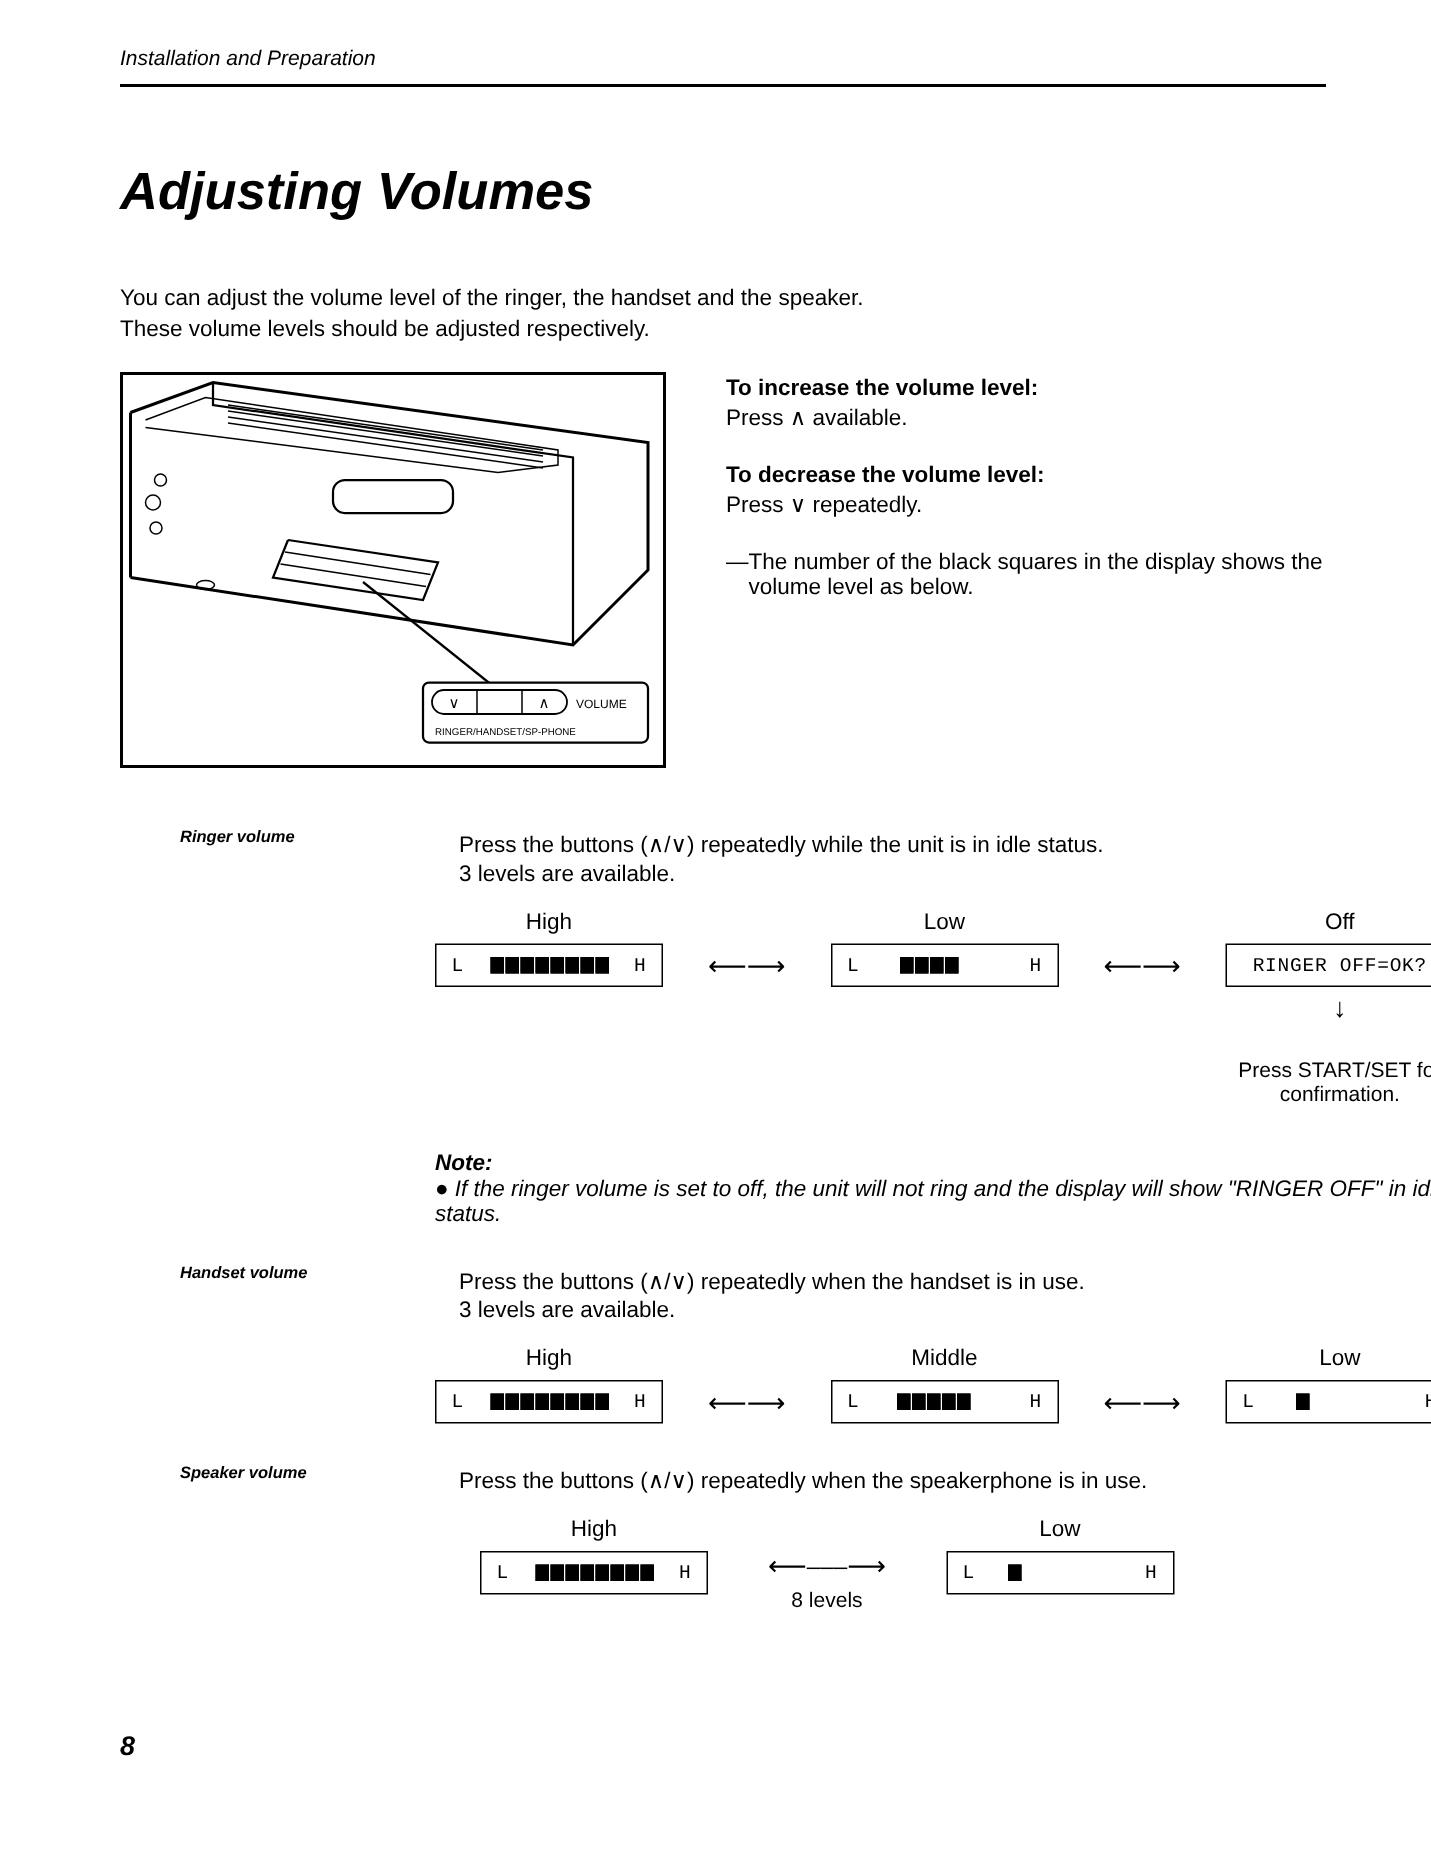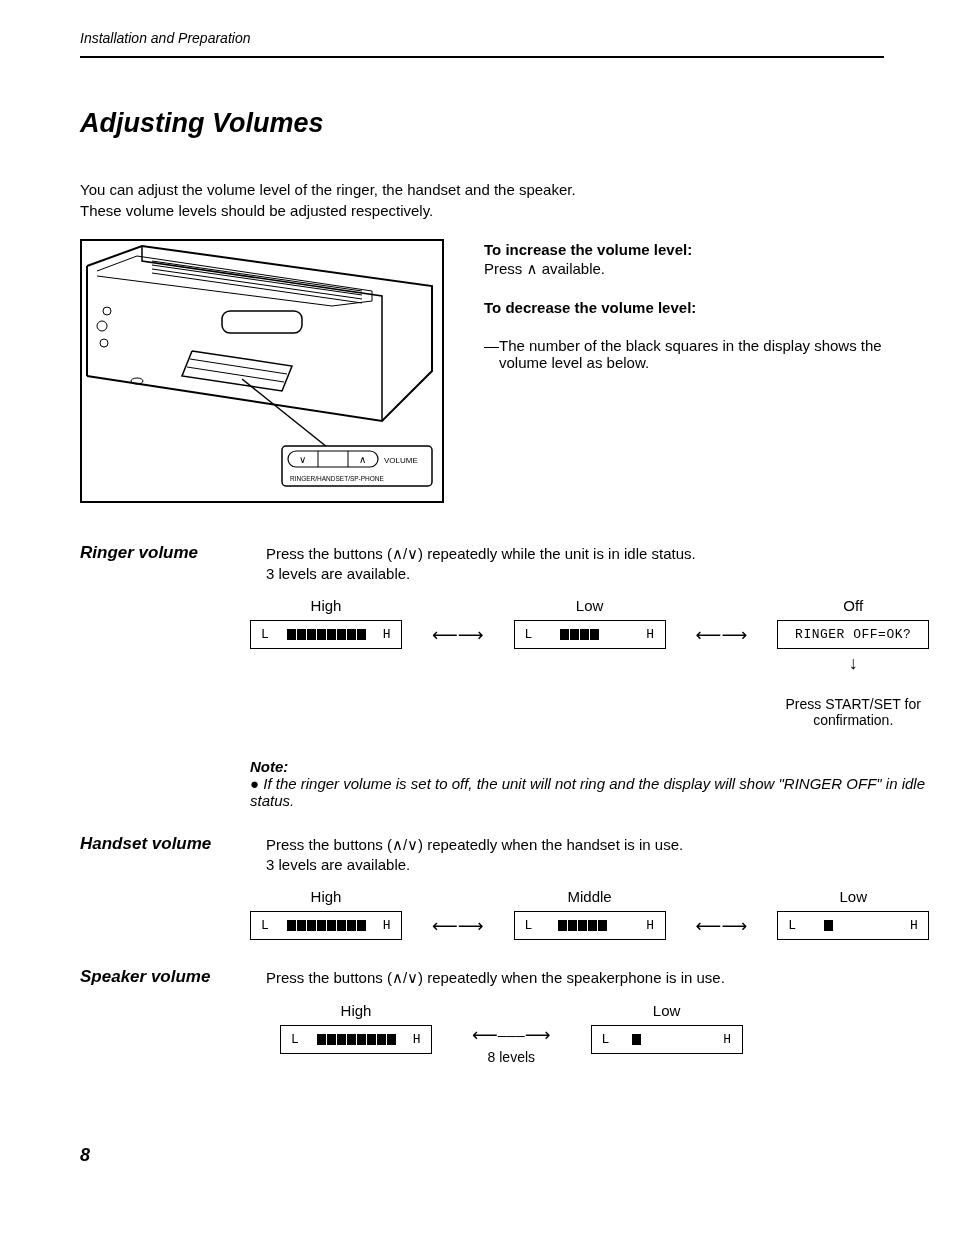--- a/index.html
+++ b/index.html
@@ -15,37 +15,37 @@
   .header-line {
     font-style: italic;
     font-size: 14px;
     border-bottom: 2px solid #000;
     padding-bottom: 10px;
     margin-bottom: 50px;
   }
   h1 {
     font-style: italic;
     font-weight: bold;
-    font-size: 27px;
+    font-size: 35px;
     margin: 0 0 40px 0;
   }
   .intro { margin-bottom: 18px; line-height: 1.4; }
   .top-row { display: flex; gap: 40px; align-items: flex-start; margin-bottom: 40px;}
   .device-box {
     border: 2px solid #000;
     width: 360px;
     height: 260px;
     position: relative;
   }
   .device-svg { width:100%; height:100%; }
   .right-instructions { flex:1; }
   .right-instructions p { margin: 2px 0; }
   .bold { font-weight: bold; }
   .sec { display:flex; align-items:flex-start; margin-top:25px; }
-  .sec-label { width:170px; font-weight:bold; font-style:italic; font-size:17px; flex-shrink:0;}
+  .sec-label { width:170px; font-weight:bold; font-style:italic; font-size:11px; flex-shrink:0;margin-left:40px;}
   .sec-body { flex:1; }
   .sec-body p { margin:2px 16px; }
   .level-row { display:flex; align-items:flex-start; gap:30px; margin-top:15px; justify-content:center;}
   .level-col { text-align:center; }
   .level-label { margin-bottom:6px; }
   .lcd-box {
     border:1.5px solid #000;
     padding:6px 10px;
     font-family:"Courier New",monospace;
     font-size:13px;
@@ -119,20 +119,21 @@
       <text x="277" y="222" font-size="10">∧</text>
       <text x="302" y="222" font-size="8"><tspan>VOLUME</tspan></text>
       <text x="208" y="240" font-size="6.5"><tspan>RINGER/HANDSET/SP-PHONE</tspan></text>
     </svg>
   </div>
   <div class="right-instructions">
     <p class="bold">To increase the volume level:</p>
     <p>Press ∧ available.</p>
     <br>
     <p class="bold">To decrease the volume level:</p>
+    <p>Press ∨ repeatedly.</p>
     <br>
     <p style="text-indent:-1em;padding-left:1em;">—The number of the black squares in the display shows the volume level as below.</p>
   </div>
 </div>
 
 <div class="sec">
   <div class="sec-label">Ringer volume</div>
   <div class="sec-body">
     <p>Press the buttons (∧/∨) repeatedly while the unit is in idle status.</p>
     <p>3 levels are available.</p>

